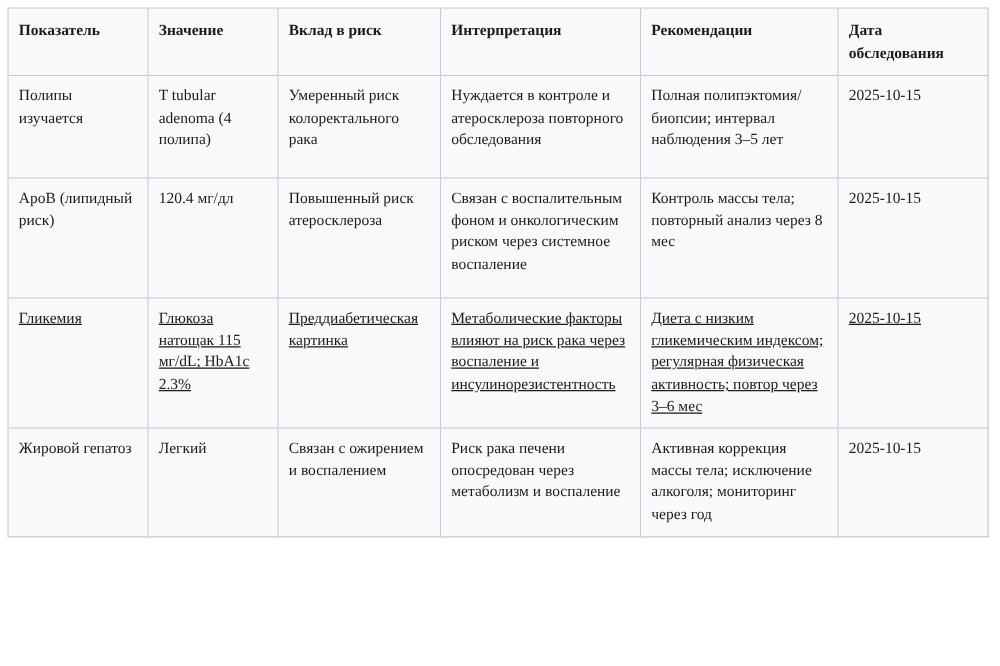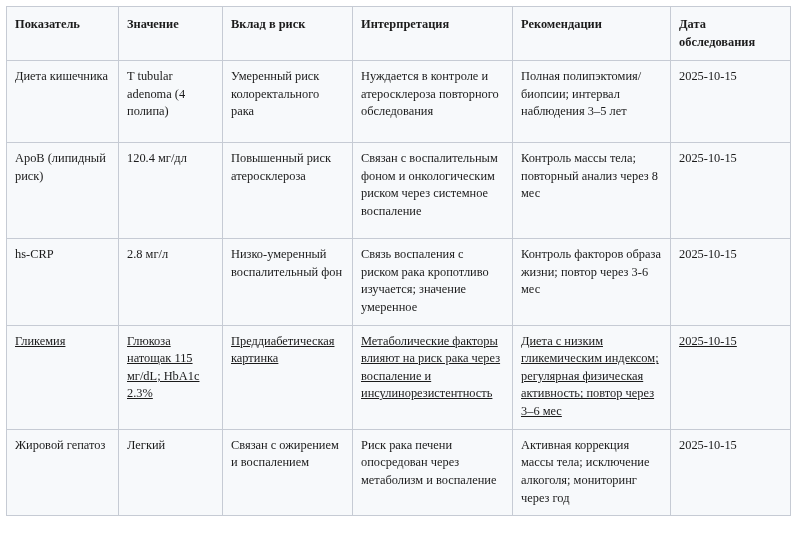--- a/index.html
+++ b/index.html
@@ -86,41 +86,33 @@
         <th data-name="column-header-indicator">Показатель</th>
         <th data-name="column-header-value">Значение</th>
         <th data-name="column-header-risk-contrib">Вклад в риск</th>
         <th data-name="column-header-interpretation">Интерпретация</th>
         <th data-name="column-header-recommendations">Рекомендации</th>
         <th data-name="column-header-exam-date">Дата обследования</th>
       </tr>
     </thead>
     <tbody data-name="table-body">
       <tr class="r-0" data-name="table-row">
-        <td data-name="cell-indicator">Диета кишечника</td>
+        <td data-name="cell-indicator">Полипы изучается</td>
         <td data-name="cell-value">T tubular adenoma (4 полипа)</td>
         <td data-name="cell-risk-contrib">Умеренный риск колоректального рака</td>
         <td data-name="cell-interpretation">Нуждается в контроле и атеросклероза повторного обследования</td>
         <td data-name="cell-recommendations">Полная полипэктомия/биопсии; интервал наблюдения 3–5 лет</td>
         <td data-name="cell-exam-date">2025-10-15</td>
       </tr>
       <tr class="r-2" data-name="table-row">
         <td data-name="cell-indicator">ApoB (липидный риск)</td>
         <td data-name="cell-value">120.4 мг/дл</td>
         <td data-name="cell-risk-contrib">Повышенный риск атеросклероза</td>
         <td data-name="cell-interpretation">Связан с воспалительным фоном и онкологическим риском через системное воспаление</td>
         <td data-name="cell-recommendations">Контроль массы тела; повторный анализ через 8 мес</td>
-        <td data-name="cell-exam-date">2025-10-15</td>
-      </tr>
-      <tr class="r-3" data-name="table-row">
-        <td data-name="cell-indicator">hs-CRP</td>
-        <td data-name="cell-value">2.8 мг/л</td>
-        <td data-name="cell-risk-contrib">Низко-умеренный воспалительный фон</td>
-        <td data-name="cell-interpretation">Связь воспаления с риском рака кропотливо изучается; значение умеренное</td>
-        <td data-name="cell-recommendations">Контроль факторов образа жизни; повтор через 3-6 мес</td>
         <td data-name="cell-exam-date">2025-10-15</td>
       </tr>
       <tr class="r-4" data-name="table-row">
         <td data-name="cell-indicator">Гликемия</td>
         <td data-name="cell-value">Глюкоза натощак 115 мг/dL; HbA1c 2.3%</td>
         <td data-name="cell-risk-contrib">Преддиабетическая картинка</td>
         <td data-name="cell-interpretation">Метаболические факторы влияют на риск рака через воспаление и инсулинорезистентность</td>
         <td data-name="cell-recommendations">Диета с низким гликемическим индексом; регулярная физическая активность; повтор через 3–6 мес</td>
         <td data-name="cell-exam-date">2025-10-15</td>
       </tr>

